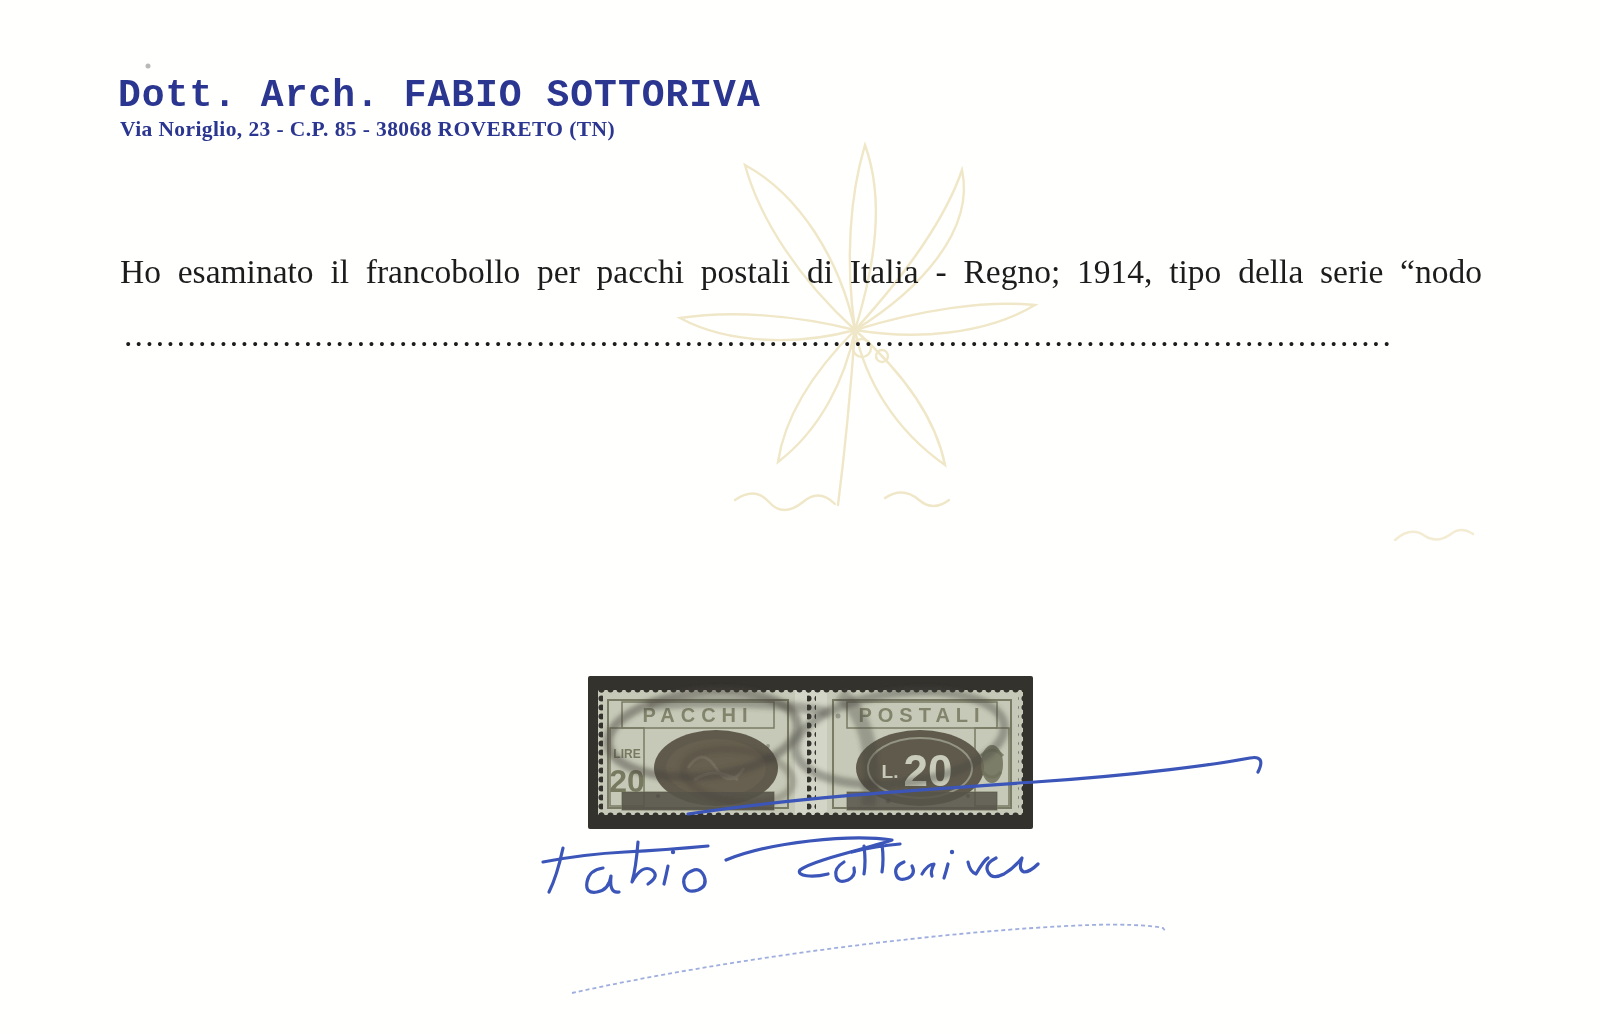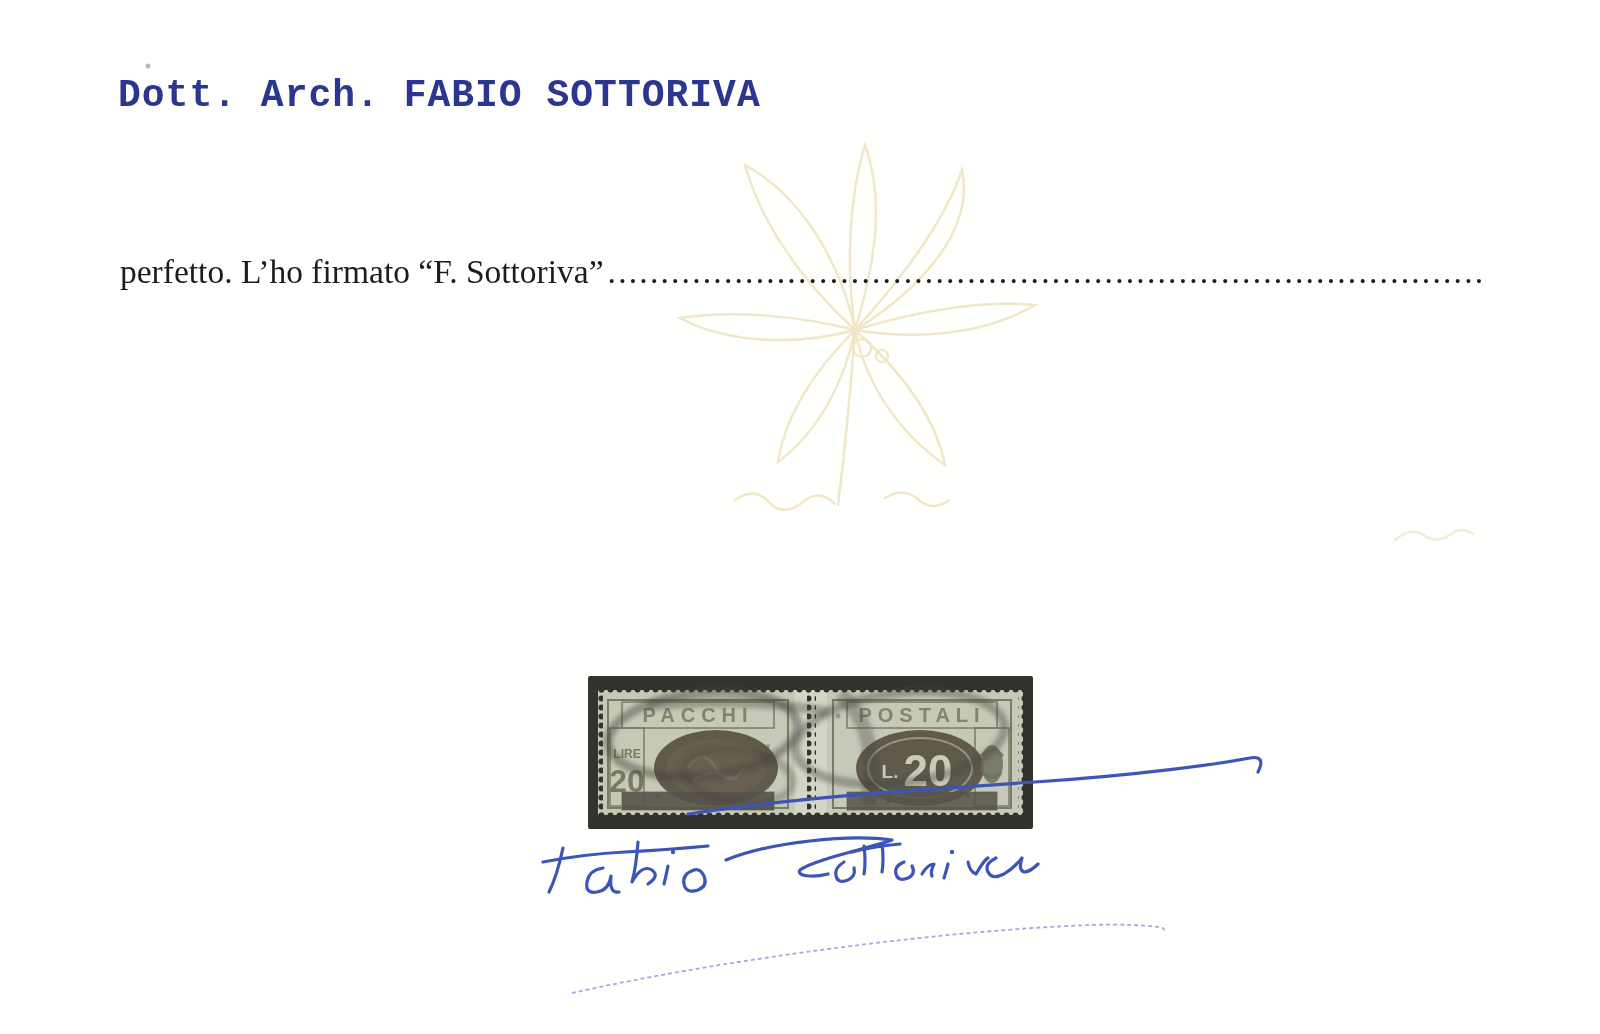--- a/index.html
+++ b/index.html
@@ -71,24 +71,25 @@
         <circle cx="882" cy="356" r="6"></circle>
         <path d="M735 500 q 20 -14 34 2 q 14 16 34 0 q 16 -14 32 2"></path>
         <path d="M885 498 q 18 -12 34 2 q 14 12 30 0"></path>
         <path d="M1395 540 q 16 -14 30 -4 q 12 8 26 -2 q 10 -8 22 0" opacity="0.8"></path>
       </g>
       <circle cx="148" cy="66" r="2.5" fill="#b9b9b9" stroke="none"></circle>
     </svg>
   </div>
 
   <div class="certifier-name">Dott. Arch. FABIO SOTTORIVA</div>
+  <div class="certifier-address">Via Noriglio, 23 - C.P. 85 - 38068 ROVERETO (TN)</div>
 
   <div class="body-par">
+    <div class="body-line">Ho esaminato il francobollo per pacchi postali di Italia - Regno; 1914, tipo della serie “nodo</div>
     <div class="body-line-last">
-      <span class="line-text">perfetto. L’ho firmato “F. Sottoriva”</span>
       <span class="dot-leader">........................................................................................................................</span>
     </div>
   </div>
 
   <div class="stamp-photo">
     <svg width="445" height="153" viewBox="0 0 445 153">
       <defs>
         <pattern id="perf" width="9" height="9" patternUnits="userSpaceOnUse">
           <circle cx="4.5" cy="4.5" r="3" fill="#33322d"></circle>
         </pattern>

